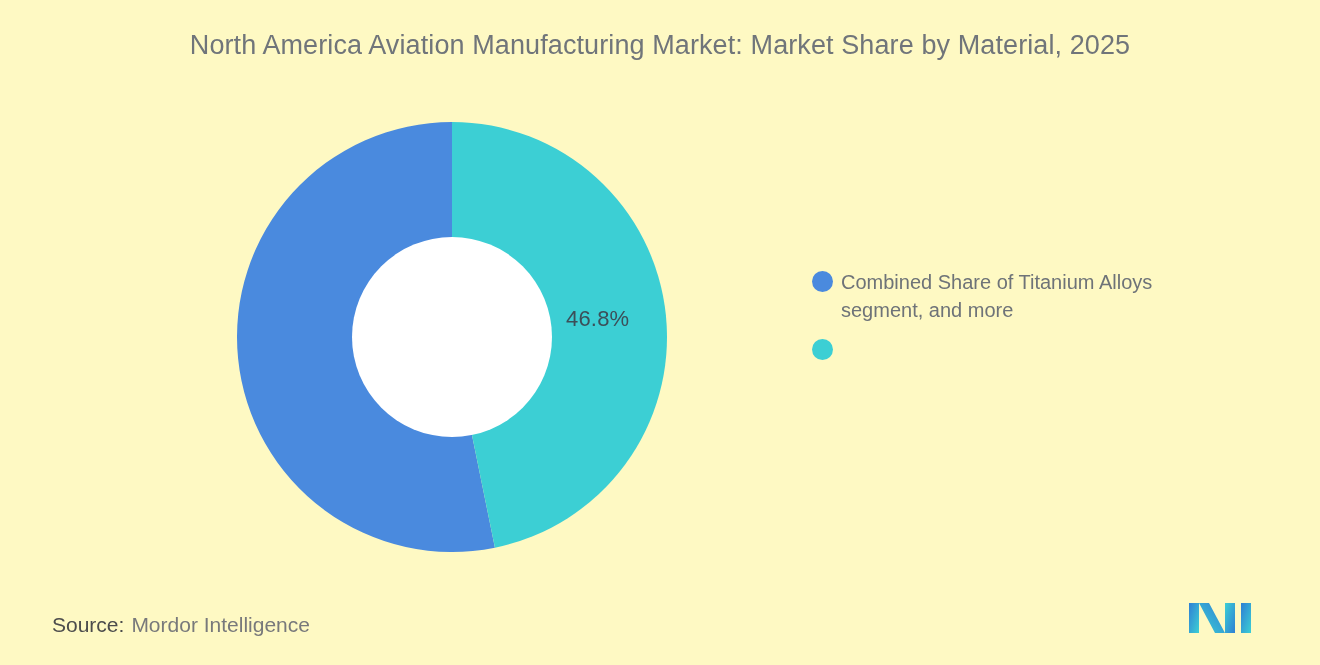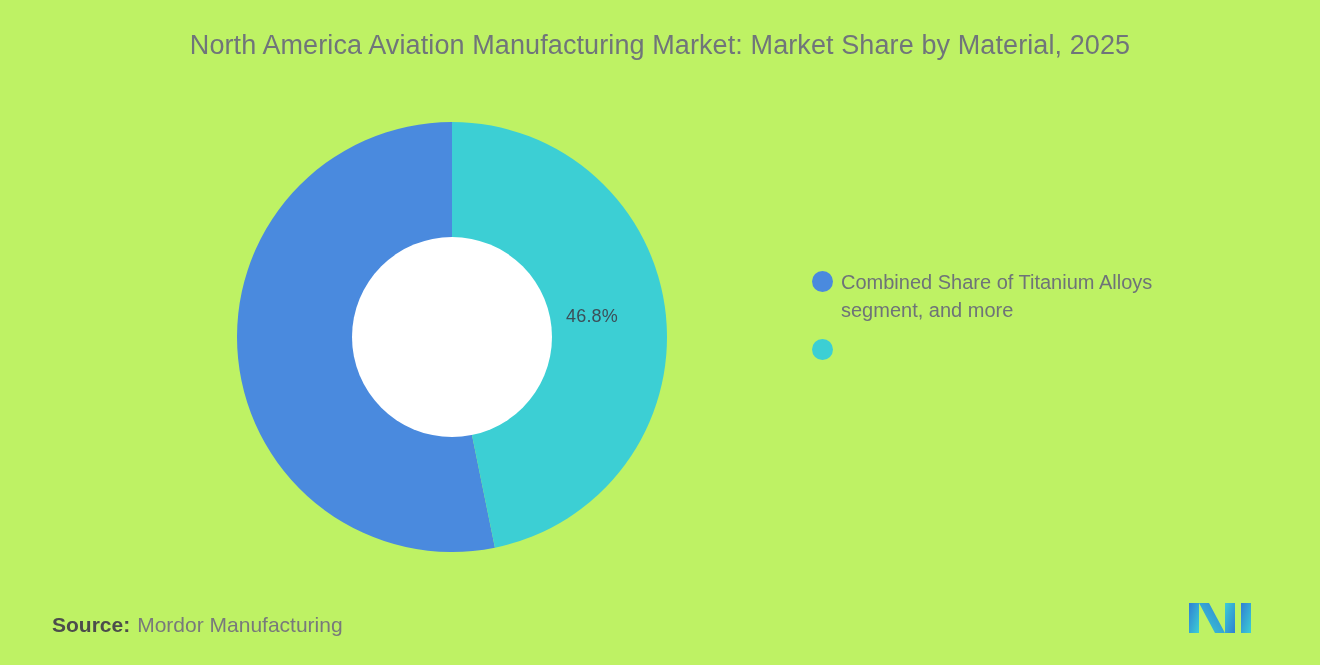--- a/index.html
+++ b/index.html
@@ -11,21 +11,21 @@
     width: 1320px;
     height: 665px;
     font-family: "Liberation Sans", "DejaVu Sans", sans-serif;
     position: relative;
     overflow: hidden;
   }
 
   .canvas {
     position: absolute;
     inset: 0;
-    background: #bef264;
+    background: #fef9c3;
     padding-left: 28px;
   }
 
   
   .chart-title {
     position: absolute;
     left: 0;
     right: 0;
     top: 30px;
     text-align: center;
@@ -47,21 +47,21 @@
   .donut-svg {
     display: block;
     width: 430px;
     height: 430px;
   }
 
   .slice-label {
     position: absolute;
     left: 566px;
     top: 306px;
-    font-size: 18px;
+    font-size: 22px;
     color: #3c4f59;
     letter-spacing: 0.2px;
     white-space: nowrap;
     text-align: center;
   }
 
   
   .legend {
     position: absolute;
     left: 812px;
@@ -90,21 +90,21 @@
 
   
   .source-line {
     position: absolute;
     left: 52px;
     top: 613px;
     font-size: 21px;
     white-space: nowrap;
   }
   .source-label {
-    font-weight: bold;
+    font-weight: normal;
     color: #4c4c4c;
   }
   .source-value {
     color: #78797b;
     margin-left: 7px;
   }
 
   .brand-logo {
     position: absolute;
     left: 1185px;
@@ -136,21 +136,21 @@
     <div class="legend-item">
       <span class="legend-swatch" id="sw0" style="background: rgb(74, 138, 222);"></span>
       <span class="legend-text">Combined Share of Titanium Alloys segment, and more</span>
     </div>
     <div class="legend-item">
       <span class="legend-swatch" id="sw1" style="background: rgb(60, 207, 212);"></span>
     </div>
   </div>
 
   <div class="source-line">
-    <span class="source-label">Source:</span><span class="source-value">Mordor Manufacturing</span>
+    <span class="source-label">Source:</span><span class="source-value">Mordor Intelligence</span>
   </div>
 
   <svg class="brand-logo" viewBox="0 0 72 42">
     <defs>
       <linearGradient id="lgA" x1="0" y1="0" x2="1" y2="1">
         <stop offset="0%" stop-color="#2f7fd4"></stop>
         <stop offset="100%" stop-color="#3ccfd4"></stop>
       </linearGradient>
       <linearGradient id="lgB" x1="0" y1="1" x2="1" y2="0">
         <stop offset="0%" stop-color="#3ccfd4"></stop>

